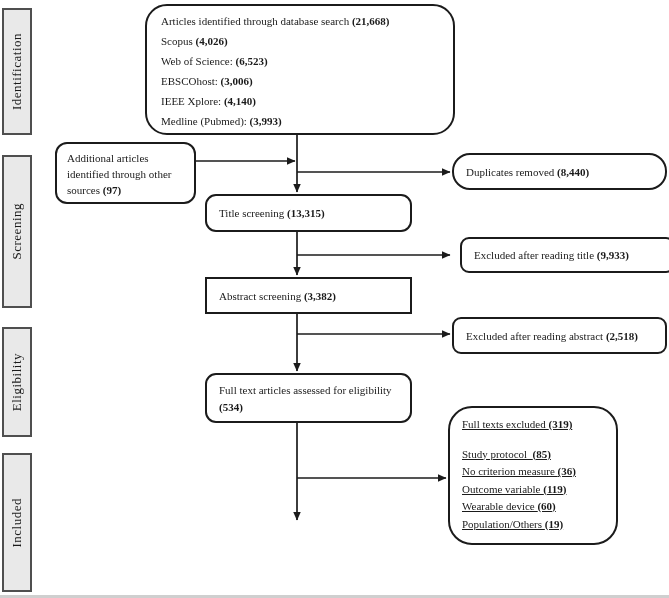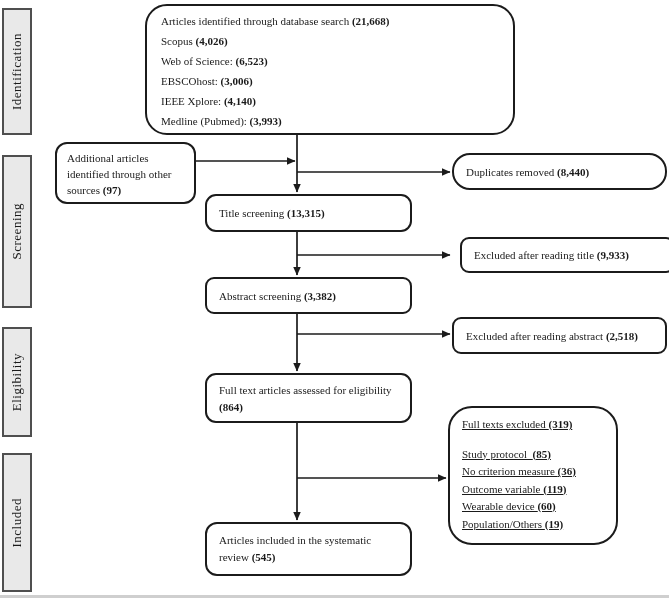--- a/index.html
+++ b/index.html
@@ -33,27 +33,27 @@
   
   .flow-box{
     position:absolute;
     background:#ffffff;
     border:2px solid #1b1b1b;
     box-sizing:border-box;
     font-size:11px;
     line-height:20px;
   }
   .box-line .val{font-weight:bold;}
-  #box-database{left:145px;top:4px;width:370px;height:131px;border-radius:22px;padding:5px 14px;}
+  #box-database{left:145px;top:4px;width:310px;height:131px;border-radius:22px;padding:5px 14px;}
   #box-database .box-line{line-height:20px;}
   #box-additional{left:55px;top:142px;width:141px;height:62px;border-radius:12px;padding:6px 10px;line-height:16px;}
   #box-duplicates{left:452px;top:153px;width:215px;height:37px;border-radius:18px;display:flex;align-items:center;padding:4px 12px;}
   #box-title{left:205px;top:194px;width:207px;height:38px;border-radius:11px;display:flex;align-items:center;padding:8px 12px;}
   #box-excl-title{left:452px;top:237px;width:215px;height:36px;border-radius:9px;display:flex;align-items:center;padding:0 12px;margin-left:8px;}
-  #box-abstract{left:205px;top:277px;width:207px;height:37px;border-radius:9px;display:flex;align-items:center;padding:0 12px;}
+  #box-abstract{left:205px;top:277px;width:207px;height:37px;border-radius:0;display:flex;align-items:center;padding:0 12px;}
   #box-excl-abstract{left:452px;top:317px;width:215px;height:37px;border-radius:9px;display:flex;align-items:center;padding:12px 12px;}
   #box-fulltext{left:205px;top:373px;width:207px;height:50px;border-radius:11px;padding:7px 12px;line-height:17px;}
   #box-ft-excluded{left:448px;top:406px;width:170px;height:139px;border-radius:24px;padding:8px 12px;line-height:17.5px;text-decoration:underline;}
   #box-ft-excluded .box-line.blank{height:12px;}
   #box-included{left:205px;top:522px;width:207px;height:54px;border-radius:12px;padding:8px 12px;line-height:17px;}
   
   .connectors{
     position:absolute;left:0;top:0;width:669px;height:598px;
     pointer-events:none;
   }
@@ -126,31 +126,28 @@
 
   <div class="flow-box" id="box-abstract">
       <div class="box-line"><span class="lbl">Abstract screening </span><span class="val">(3,382)</span></div>
     </div>
 
   <div class="flow-box" id="box-excl-abstract">
       <div class="box-line"><span class="lbl">Excluded after reading abstract </span><span class="val">(2,518)</span></div>
     </div>
 
   <div class="flow-box" id="box-fulltext">
-      <div class="box-line"><span class="lbl">Full text articles assessed for eligibility </span><span class="val">(864)</span></div>
+      <div class="box-line"><span class="lbl">Full text articles assessed for eligibility </span><span class="val">(534)</span></div>
     </div>
 
   <div class="flow-box" id="box-ft-excluded">
       <div class="box-line"><span class="lbl">Full texts excluded </span><span class="val">(319)</span></div>
       <div class="box-line blank"><span class="lbl"></span><span class="val"></span></div>
       <div class="box-line"><span class="lbl">Study protocol&nbsp; </span><span class="val">(85)</span></div>
       <div class="box-line"><span class="lbl">No criterion measure </span><span class="val">(36)</span></div>
       <div class="box-line"><span class="lbl">Outcome variable </span><span class="val">(119)</span></div>
       <div class="box-line"><span class="lbl">Wearable device </span><span class="val">(60)</span></div>
       <div class="box-line"><span class="lbl">Population/Others </span><span class="val">(19)</span></div>
     </div>
 
-  <div class="flow-box" id="box-included">
-      <div class="box-line"><span class="lbl">Articles included in the systematic review </span><span class="val">(545)</span></div>
-    </div>
 
   <div class="bottom-rule"></div>
 </div>
 
 </body></html>

